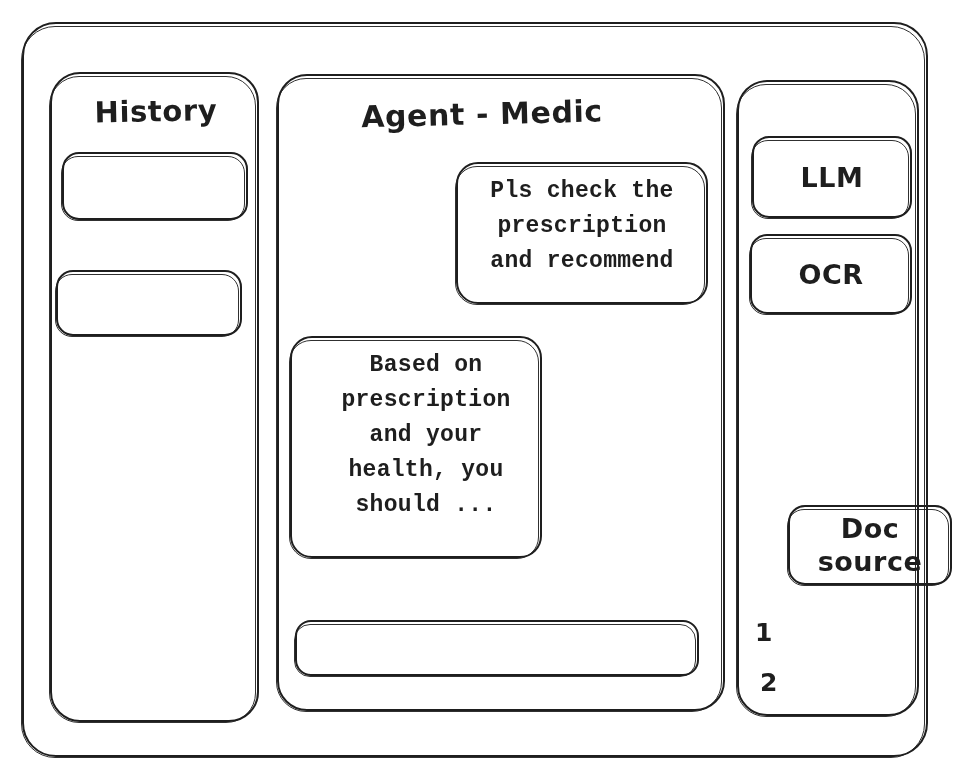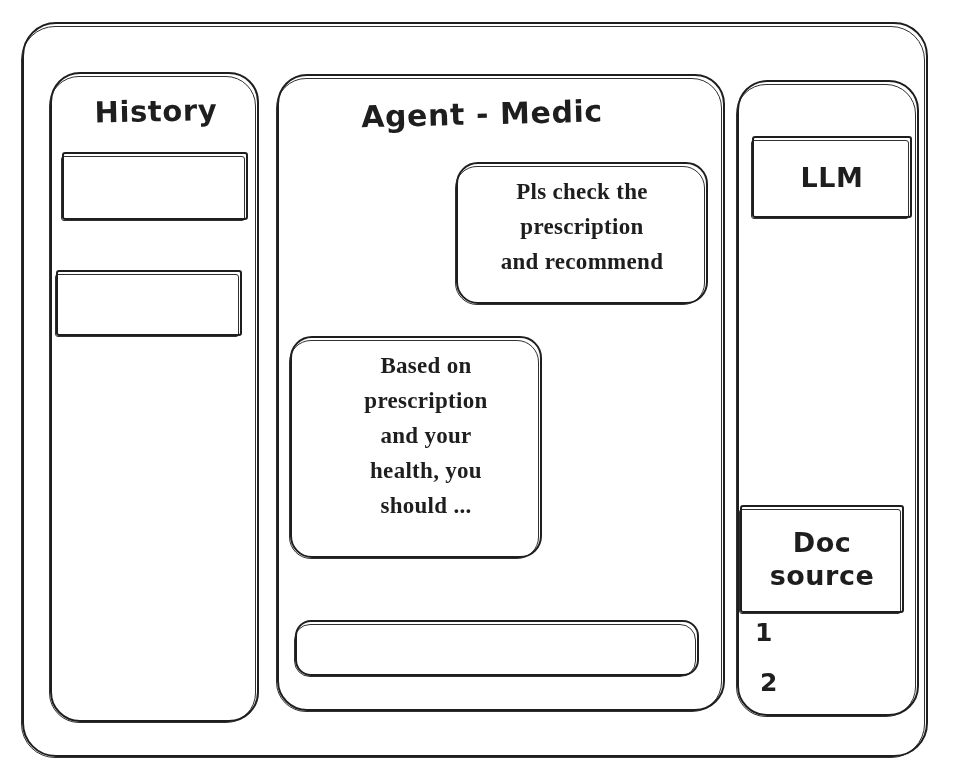--- a/index.html
+++ b/index.html
@@ -39,21 +39,21 @@
     right: 1px;
     bottom: -3px;
     border: 1.7px solid #1e1e1e;
     border-radius: inherit;
     pointer-events: none;
     opacity: .92;
   }
 
   .win        { border-radius: 34px; border-width: 2.6px; }
   .panel      { border-radius: 30px; }
-  .card       { border-radius: 3px; }
+  .card       { border-radius: 17px; }
   .bubble     { border-radius: 22px; }
   .inputbar   { border-radius: 16px; }
 
   
   .hand {
     position: absolute;
     color: #1e1e1e;
     font-family: "DejaVu Sans", sans-serif;
     font-weight: 600;
     letter-spacing: .6px;
@@ -70,21 +70,21 @@
   #agent-title {
     left: 332px; top: 100px; width: 300px;
     font-size: 30px;
     text-align: center;
     transform: rotate(-1.4deg);
   }
 
   .bubble-text {
     position: absolute;
     color: #1e1e1e;
-    font-family: Liberation Serif, serif;
+    font-family: Liberation Mono, monospace;
     font-weight: 600;
     font-size: 23px;
     line-height: 35px;
     text-align: center;
     white-space: pre-line;
     letter-spacing: .3px;
   }
 
   .chip-text {
     position: absolute;
@@ -120,21 +120,21 @@
   #user-bubble       { left: 456px; top: 162px; width: 252px; height: 142px; }
   #user-bubble-text  { left: 456px; top: 174px; width: 252px; }
   #agent-bubble      { left: 290px; top: 336px; width: 252px; height: 222px; }
   #agent-bubble-text { left: 300px; top: 348px; width: 252px; }
   #composer          { left: 295px; top: 620px; width: 404px; height: 56px; }
 
   #tools-panel       { left: 737px; top: 80px;  width: 182px; height: 636px; }
   #tool-llm          { left: 752px; top: 136px; width: 160px; height: 82px; }
   #tool-ocr          { left: 750px; top: 234px; width: 162px; height: 80px; }
   #tool-params       { left: 744px; top: 398px; width: 166px; height: 65px; }
-  #tool-docsource    { left: 740px; top: 505px; width: 164px; height: 108px; }
+  #tool-docsource    { left: 788px; top: 505px; width: 164px; height: 80px; }
   #doc-item-0        { left: 755px; top: 618px; }
   #doc-item-1        { left: 760px; top: 668px; }
 </style>
 </head>
 <body>
 
 <div id="stage">
 
   <div class="sk win" id="window-frame"></div>
 
@@ -165,20 +165,23 @@
 
   <div class="sk inputbar" id="composer">
     <span class="chip-text"></span>
   </div>
 
   <div class="sk panel" id="tools-panel"></div>
 
   <div class="sk card" id="tool-llm">
     <span class="chip-text">LLM</span>
   </div>
+  <div class="sk card" id="tool-ocr">
+    <span class="chip-text">OCR</span>
+  </div>
   <div class="sk card" id="tool-docsource">
     <span class="chip-text">Doc
 source</span>
   </div>
 
   <div class="list-num" id="doc-item-0">1</div>
   <div class="list-num" id="doc-item-1">2</div>
 
 </div>
 

